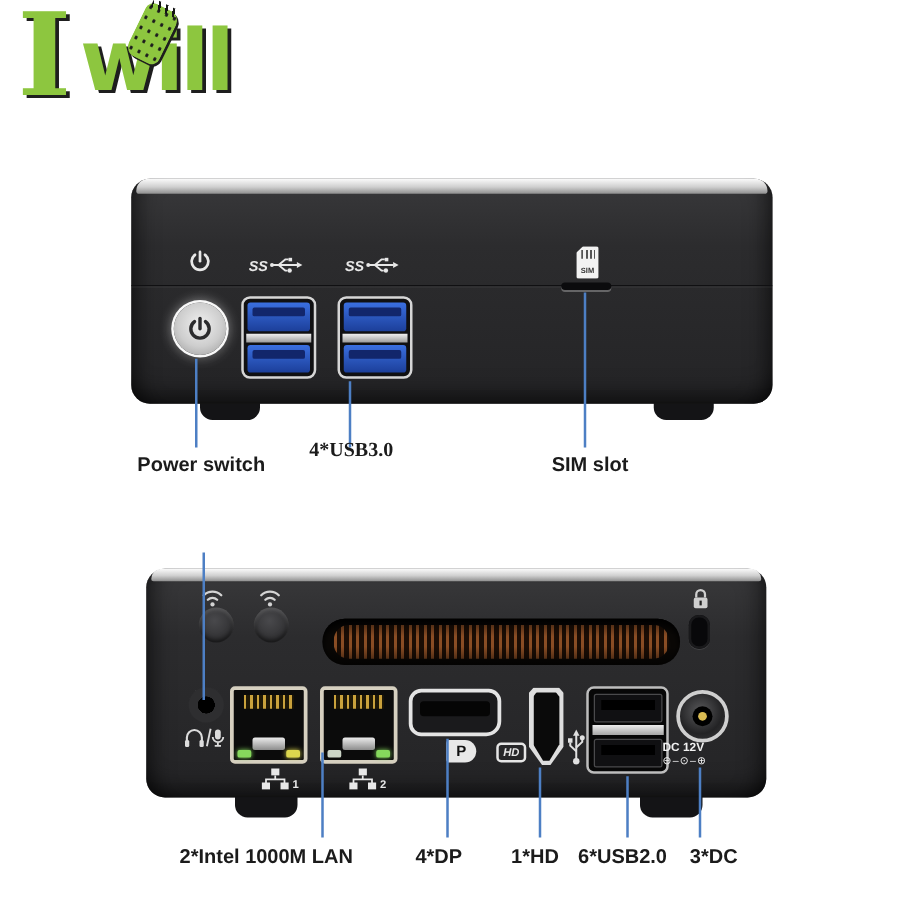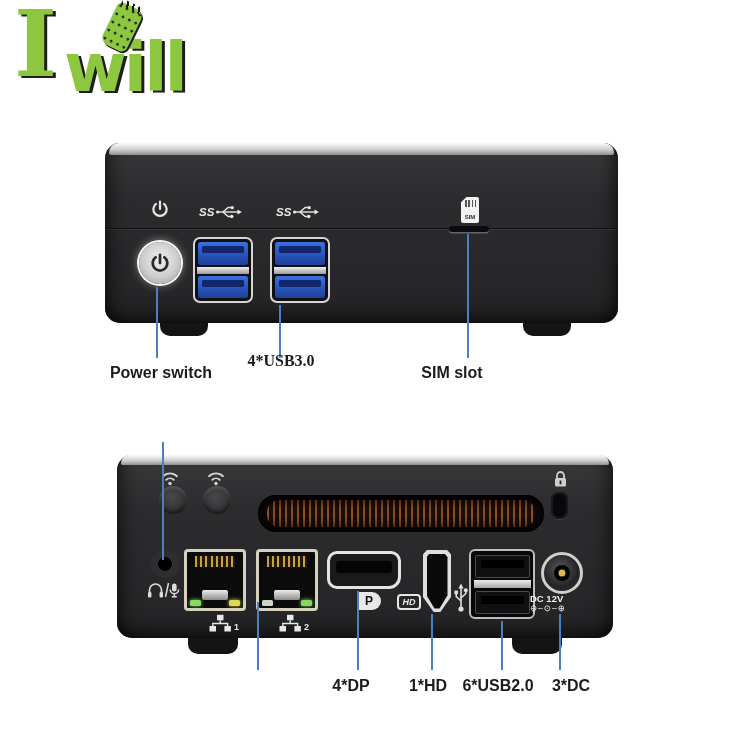--- a/index.html
+++ b/index.html
@@ -3,21 +3,21 @@
 <meta charset="utf-8">
 <style>
   html,body{margin:0;padding:0;background:#fff;}
   .canvas{position:relative;width:730px;height:730px;background:#ffffff;overflow:hidden;
           font-family:"Liberation Sans",sans-serif;}
 
   
   .logo{position:absolute;left:14px;top:6px;width:200px;height:100px;}
   .logo-I{position:absolute;left:0;top:-8px;font-family:"DejaVu Serif",serif;font-weight:bold;
           font-size:92px;line-height:1;color:#8dc63f;text-shadow:3px 2px 0 #1e1e1e;}
-  .logo-will{position:absolute;left:50px;top:28px;font-family:"DejaVu Sans",sans-serif;font-weight:bold;
+  .logo-will{position:absolute;left:50px;top:10px;font-family:"DejaVu Sans",sans-serif;font-weight:bold;
           font-size:68px;line-height:1;letter-spacing:-3px;color:#8dc63f;text-shadow:3px 2px 0 #1e1e1e;}
   .leaf{position:absolute;left:94px;top:-2px;width:28px;height:46px;background:#8dc63f;
         border-radius:7px 9px 7px 9px;transform:rotate(26deg);box-shadow:2px 1px 0 #1e1e1e;
         background-image:radial-gradient(#1d1d1d 1.1px,transparent 1.3px);background-size:7px 9px;z-index:3;}
   .leaf::before{content:'';position:absolute;top:-3px;left:3px;width:21px;height:7px;
         background:repeating-linear-gradient(75deg,#151515 0 2px,transparent 2px 6px);}
 
   
   .device{position:absolute;background:linear-gradient(180deg,#39393b 0%,#2c2c2e 30%,#242426 100%);
           border-radius:15px;z-index:2;
@@ -197,21 +197,21 @@
     </div>
     <div class="sim-slot"></div>
   </div>
 
   <div class="cline" style="left:156px;top:287px;height:71px;"></div>
   <div class="cline" style="left:279px;top:305px;height:53px;"></div>
   <div class="cline" style="left:467px;top:234px;height:124px;"></div>
 
   <div class="callout-label" style="left:161px;top:364px;">Power switch</div>
   <div class="callout-label" style="left:281px;top:352px;font-family:Liberation Serif, serif;">4*USB3.0</div>
-  <div class="callout-label" style="left:452px;top:364px;">SIM slot</div>
+  <div class="callout-label" style="left:472px;top:364px;">SIM slot</div>
 
   <div class="cline" style="left:162px;top:442px;height:118px;"></div>
 
   <div class="foot" style="left:188px;top:628px;width:50px;height:26px;"></div>
   <div class="foot" style="left:512px;top:628px;width:50px;height:26px;"></div>
 
   <div class="device rear">
     <div class="top-face"></div>
 
     <svg class="wifi w1" viewBox="0 0 22 17">
@@ -317,18 +317,19 @@
       <div class="dc-polarity">⊖–⊙–⊕</div>
     </div>
   </div>
 
   <div class="cline" style="left:257px;top:602px;height:68px;"></div>
   <div class="cline" style="left:357px;top:591px;height:79px;"></div>
   <div class="cline" style="left:431px;top:614px;height:56px;"></div>
   <div class="cline" style="left:501px;top:621px;height:49px;"></div>
   <div class="cline" style="left:559px;top:614px;height:56px;"></div>
 
+  <div class="callout-label" style="left:213px;top:677px;">2*Intel 1000M LAN</div>
   <div class="callout-label" style="left:351px;top:677px;">4*DP</div>
   <div class="callout-label" style="left:428px;top:677px;">1*HD</div>
   <div class="callout-label" style="left:498px;top:677px;">6*USB2.0</div>
   <div class="callout-label" style="left:571px;top:677px;">3*DC</div>
 
 </div>
 
 </body></html>

